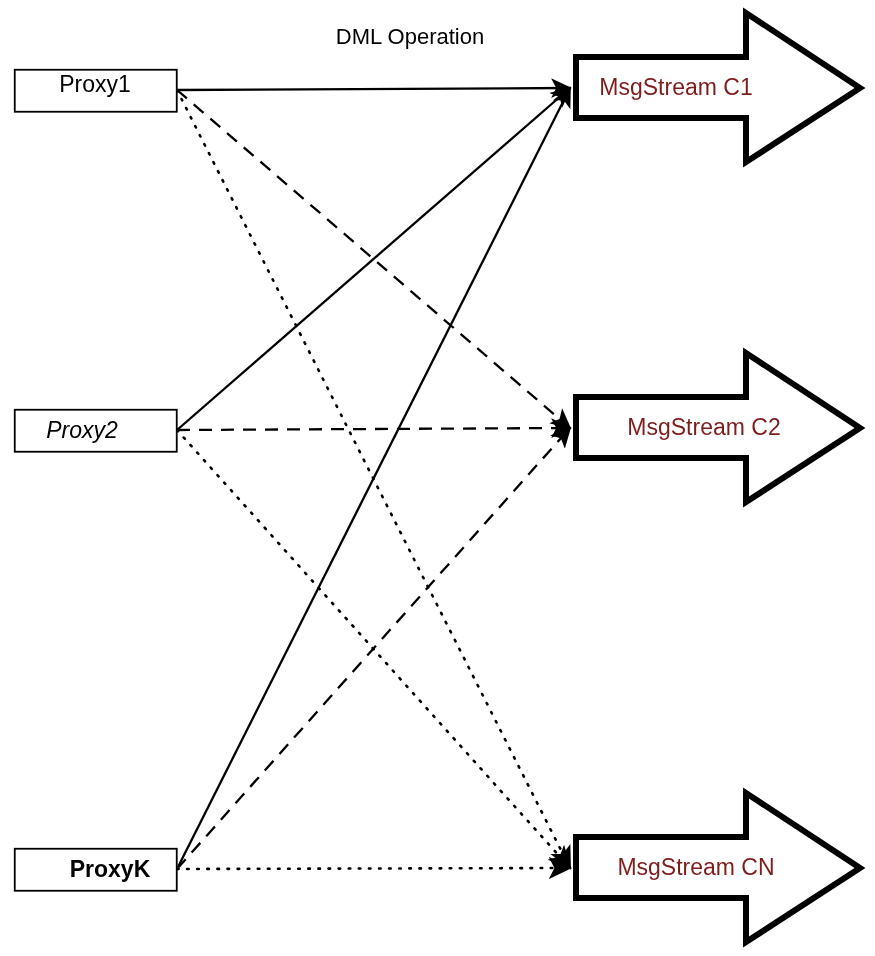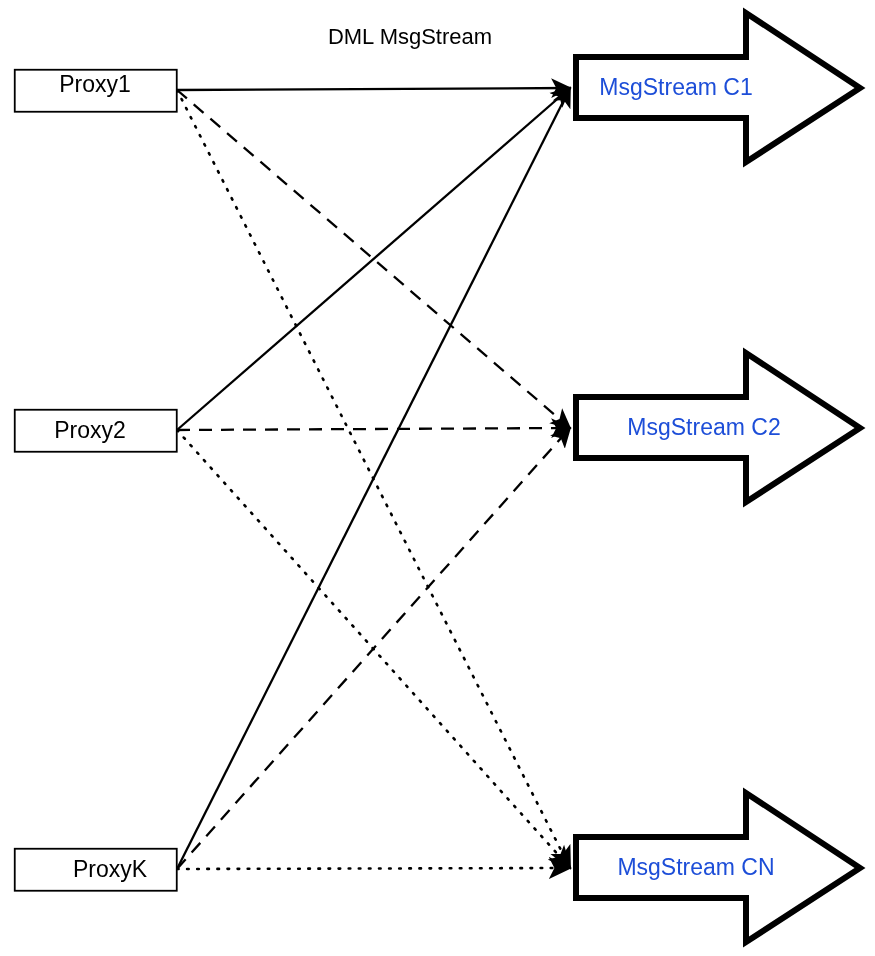--- a/index.html
+++ b/index.html
@@ -10,21 +10,21 @@
 
   .proxy-label{
     position:absolute;
     display:flex;align-items:center;justify-content:center;
     font-size:23px;color:#000;line-height:1;
     pointer-events:none;white-space:nowrap;
   }
   .stream-label{
     position:absolute;
     display:flex;align-items:center;justify-content:center;
-    font-size:23px;color:#1d4ed8;line-height:1;
+    font-size:23px;color:#7f1d1d;line-height:1;
     pointer-events:none;white-space:nowrap;
   }
   .edge-label{
     position:absolute;
     text-align:center;
     font-size:22px;color:#000;line-height:1.22;
     pointer-events:none;white-space:nowrap;
   }
   .edge-label div{display:block;}
 </style>
@@ -58,24 +58,24 @@
       </g>
     <g id="streams-group">
         <polygon points="576,57 746,57 746,13 860,88 746,162 746,118 576,118" fill="#ffffff" stroke="#000000" stroke-width="6" stroke-linejoin="miter"></polygon>
         <polygon points="576,397 746,397 746,353 860,428 746,502 746,458 576,458" fill="#ffffff" stroke="#000000" stroke-width="6" stroke-linejoin="miter"></polygon>
         <polygon points="576,837 746,837 746,793 860,868 746,942 746,898 576,898" fill="#ffffff" stroke="#000000" stroke-width="6" stroke-linejoin="miter"></polygon>
       </g>
   </svg>
 
   <div id="labels-layer">
       <div class="proxy-label" style="left: 14px; top: 69px; width: 162px; height: 30px;">Proxy1</div>
-      <div class="proxy-label" style="left: 9px; top: 409px; width: 162px; height: 42px;">Proxy2</div>
-      <div class="proxy-label" style="left: 14px; top: 848px; width: 192px; height: 42px;">ProxyK</div>
+      <div class="proxy-label" style="left: 1px; top: 409px; width: 162px; height: 42px; font-style: italic;">Proxy2</div>
+      <div class="proxy-label" style="left: 14px; top: 848px; width: 192px; height: 42px; font-weight: bold;">ProxyK</div>
       <div class="stream-label" style="left: 576px; top: 57px; width: 200px; height: 61px;">MsgStream C1</div>
       <div class="stream-label" style="left: 604px; top: 397px; width: 200px; height: 61px;">MsgStream C2</div>
       <div class="stream-label" style="left: 596px; top: 837px; width: 200px; height: 61px;">MsgStream CN</div>
     </div>
 
   <div class="edge-label" id="edge-label" style="left: 300px; top: 24px; width: 220px;">
-    <div>DML MsgStream</div>
+    <div>DML Operation</div>
   </div>
 
 </div>
 
 </body></html>

